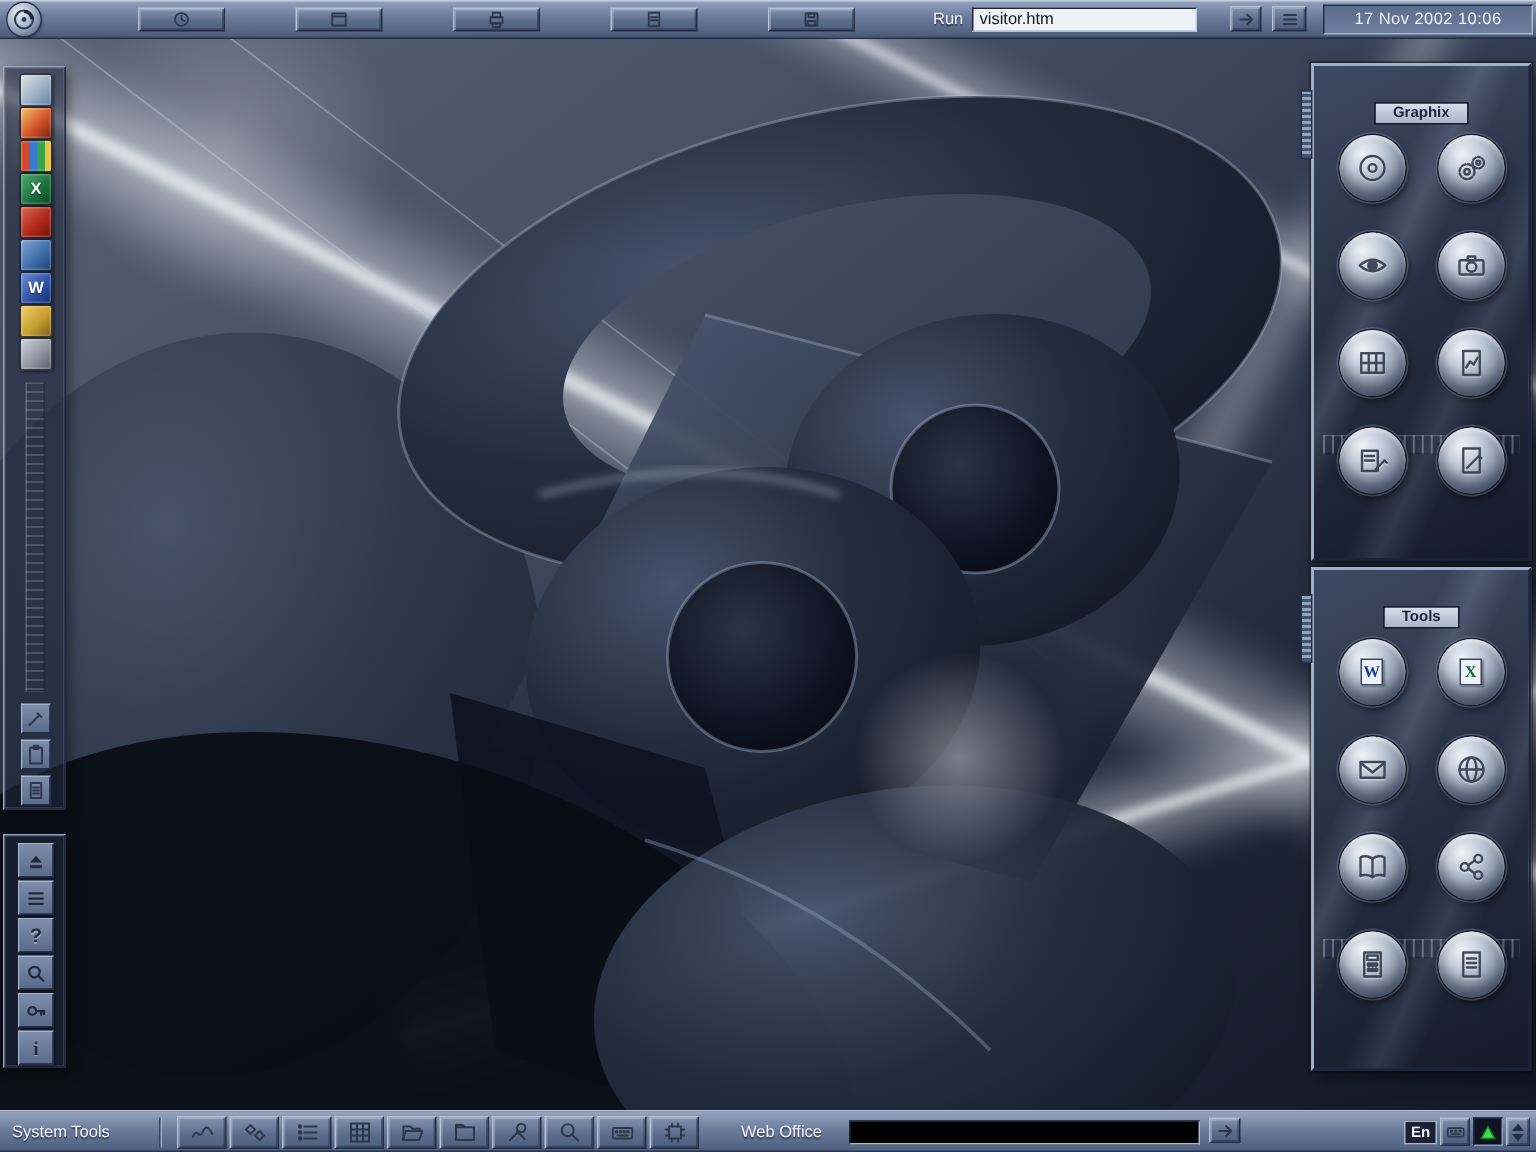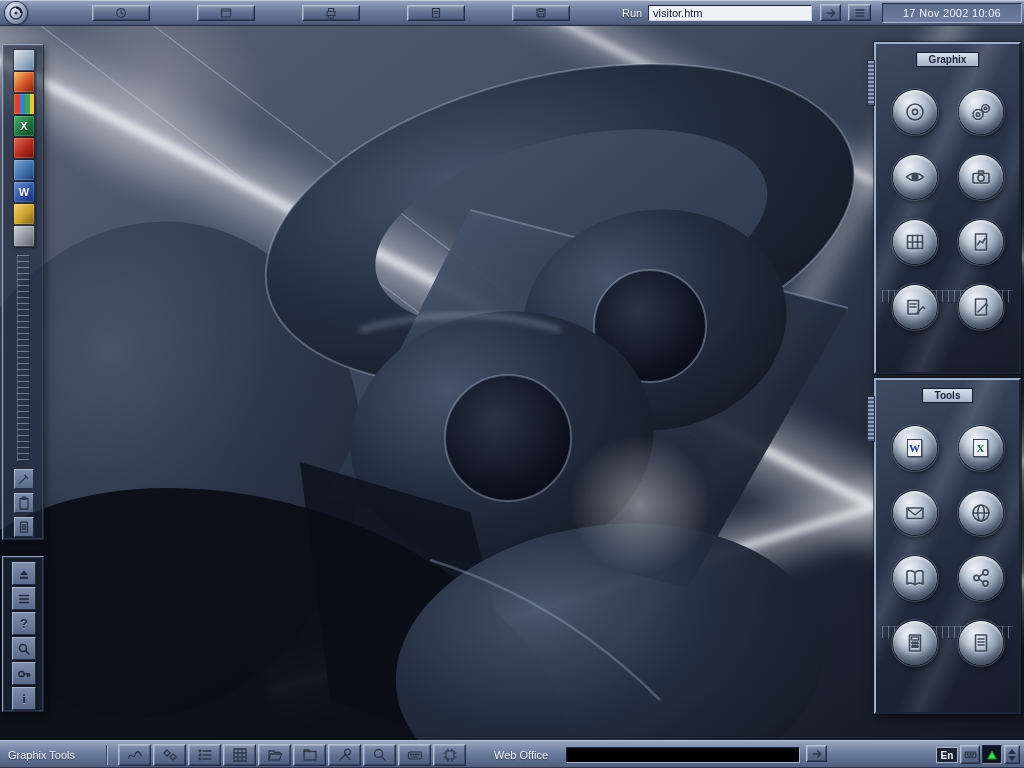--- a/index.html
+++ b/index.html
@@ -21,21 +21,21 @@
     border-top:1px solid #b9c5da; box-shadow: inset 0 -1px 0 #2a3450; z-index:10; }
   .barlabel { position:absolute; top:0; height:100%; display:flex; align-items:center;
     font-size:11px; color:#f2f6fc; text-shadow:0 1px 1px rgba(8,14,26,.6); white-space:nowrap; }
 
   .logo-btn { position:absolute; left:5px; top:2px; width:22px; height:22px; border-radius:50%;
     background:radial-gradient(circle at 35% 30%, #e6ecf4, #a9b6c9 45%, #667693 80%, #4a5a78);
     box-shadow:0 0 0 1px #273350, 1px 1px 2px rgba(0,0,0,.5);
     display:flex; align-items:center; justify-content:center; cursor:pointer; }
   .tb-btn { position:absolute; top:5px; width:58px; height:16px;
     display:flex; align-items:center; justify-content:center; cursor:pointer; }
-  .run-input { position:absolute; left:648px; top:5px; width:164px; height:16px;
+  .run-input { position:absolute; left:648px; top:5px; width:150px; height:16px;
     background:#eef1f6; border:1px solid; border-color:#1d2740 #c6d0e2 #c6d0e2 #1d2740;
     font:11px "Liberation Sans",sans-serif; color:#101826; padding:0 4px; outline:none; }
   .go-btn { position:absolute; width:21px; height:17px; display:flex; align-items:center; justify-content:center; cursor:pointer; }
   .clock-panel { position:absolute; left:882px; top:3px; width:140px; height:20px;
     border:1px solid; border-color:#222c46 #aab7ce #aab7ce #222c46;
     background:linear-gradient(180deg,#5c6c8c,#6e7e9e);
     display:flex; align-items:center; justify-content:center; font-size:11px; letter-spacing:.3px; }
 
   
   .dock, .util { position:absolute; left:2px; width:42px;
@@ -73,21 +73,21 @@
   
   .panel { position:absolute; left:874px; width:147px;
     border:2px solid; border-color:#9fb0ca #1c2438 #1c2438 #9fb0ca;
     background:
       linear-gradient(115deg, rgba(210,225,245,0) 30%, rgba(205,220,245,.16) 38%, rgba(210,225,245,0) 46%),
       linear-gradient(115deg, rgba(210,225,245,0) 58%, rgba(205,220,245,.12) 66%, rgba(210,225,245,0) 74%),
       linear-gradient(155deg,#3e4a61,#242d41 50%,#151b2a);
     box-shadow: 0 0 0 1px rgba(8,12,22,.55), 3px 4px 10px rgba(0,0,0,.5); z-index:5; }
   .gpanel { top:42px; height:332px; }
   .opanel { top:378px; height:336px; }
-  .ptitle { position:absolute; top:8px; left:50%; transform:translateX(-50%);
+  .ptitle { position:absolute; top:24px; left:50%; transform:translateX(-50%);
     padding:1px 12px; background:linear-gradient(180deg,#d7dfeb,#a8b5c9);
     color:#18233a; font-size:10px; font-weight:bold; border:1px solid #131c30; white-space:nowrap; z-index:3; }
   .pgrid { position:absolute; top:46px; left:0; width:100%; display:grid;
     grid-template-columns:44px 44px; justify-content:center; column-gap:22px; row-gap:21px; z-index:2; }
   .hruler { position:absolute; left:6px; right:6px; top:246px; height:13px;
     background:repeating-linear-gradient(90deg, rgba(200,212,232,.5) 0 1px, rgba(0,0,0,0) 1px 6px);
     border-top:1px solid rgba(200,212,232,.3); border-bottom:1px solid rgba(18,26,42,.5); opacity:.75; z-index:1; }
   .grip { position:absolute; left:-9px; top:16px; width:8px; height:46px;
     background:repeating-linear-gradient(180deg,#93a2bd 0 2px,#45536f 2px 4px);
     border:1px solid #232d46; cursor:grab; }
@@ -481,21 +481,21 @@
           <rect x="5.5" y="3" width="11" height="16"></rect>
             <line x1="8" y1="7" x2="14" y2="7"></line>
             <line x1="8" y1="10" x2="14" y2="10"></line>
             <line x1="8" y1="13" x2="14" y2="13"></line>
         </svg>
       </div>
     </div>
   </div>
 
   <div class="bottombar">
-    <span class="barlabel" style="left:8px">Graphix Tools</span>
+    <span class="barlabel" style="left:8px">System Tools</span>
     <div class="divider" style="left:106px"></div>
 
     <div class="bb-btn raised" style="left:118px">
       <svg width="16" height="16" viewBox="0 0 16 16" class="gi" style="stroke-width:1.3">
         <path d="M1.5,11 C4,4 6,13 8,8 S12,4 14.5,9"></path>
       </svg>
     </div>
     <div class="bb-btn raised" style="left:153px">
       <svg width="16" height="16" viewBox="0 0 16 16" class="gi" style="stroke-width:1.3">
         <path d="M5,3 l3,3 -3,3 -3,-3 z"></path>

